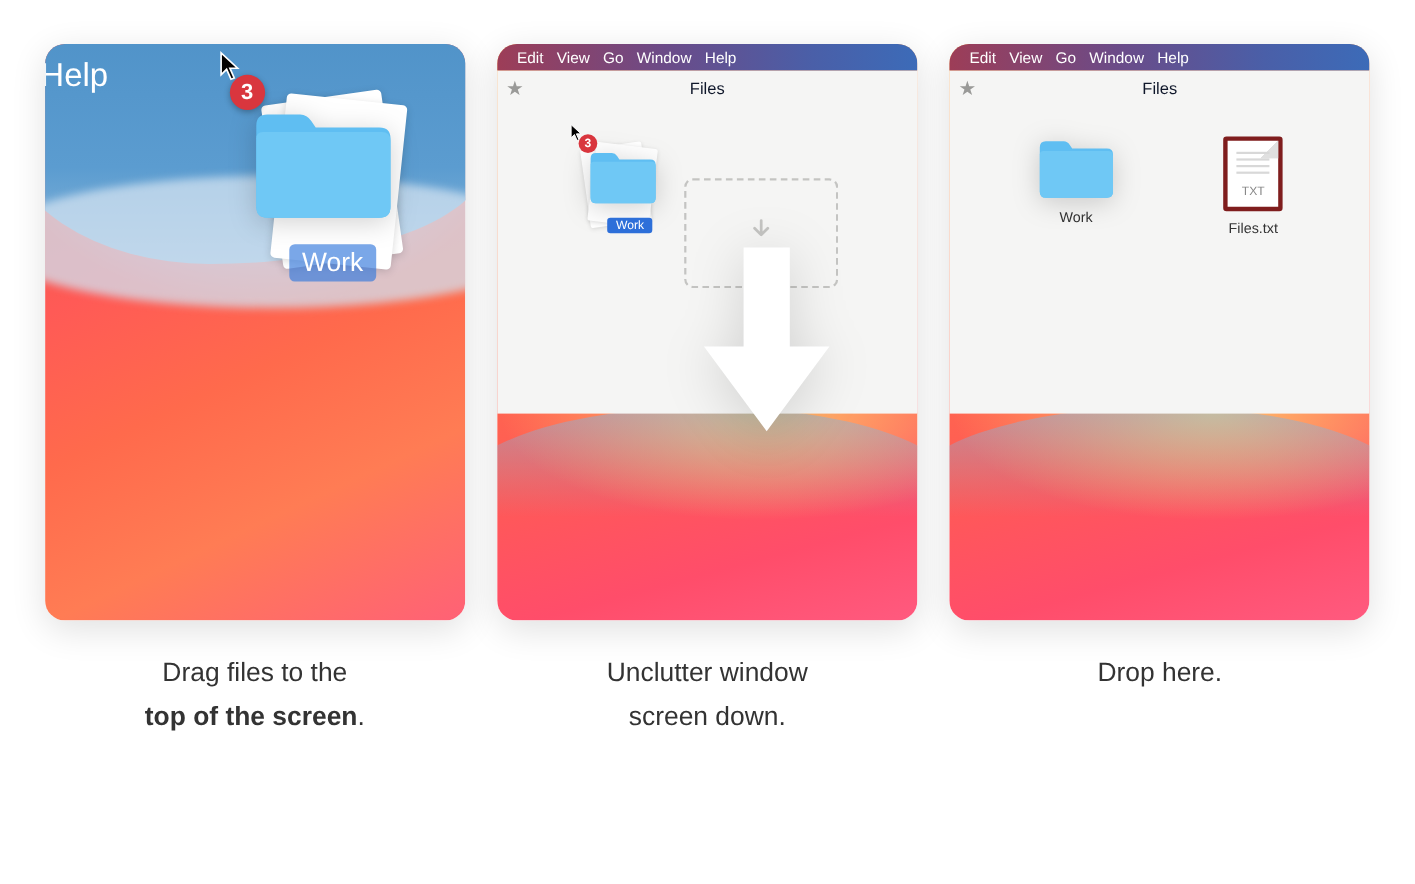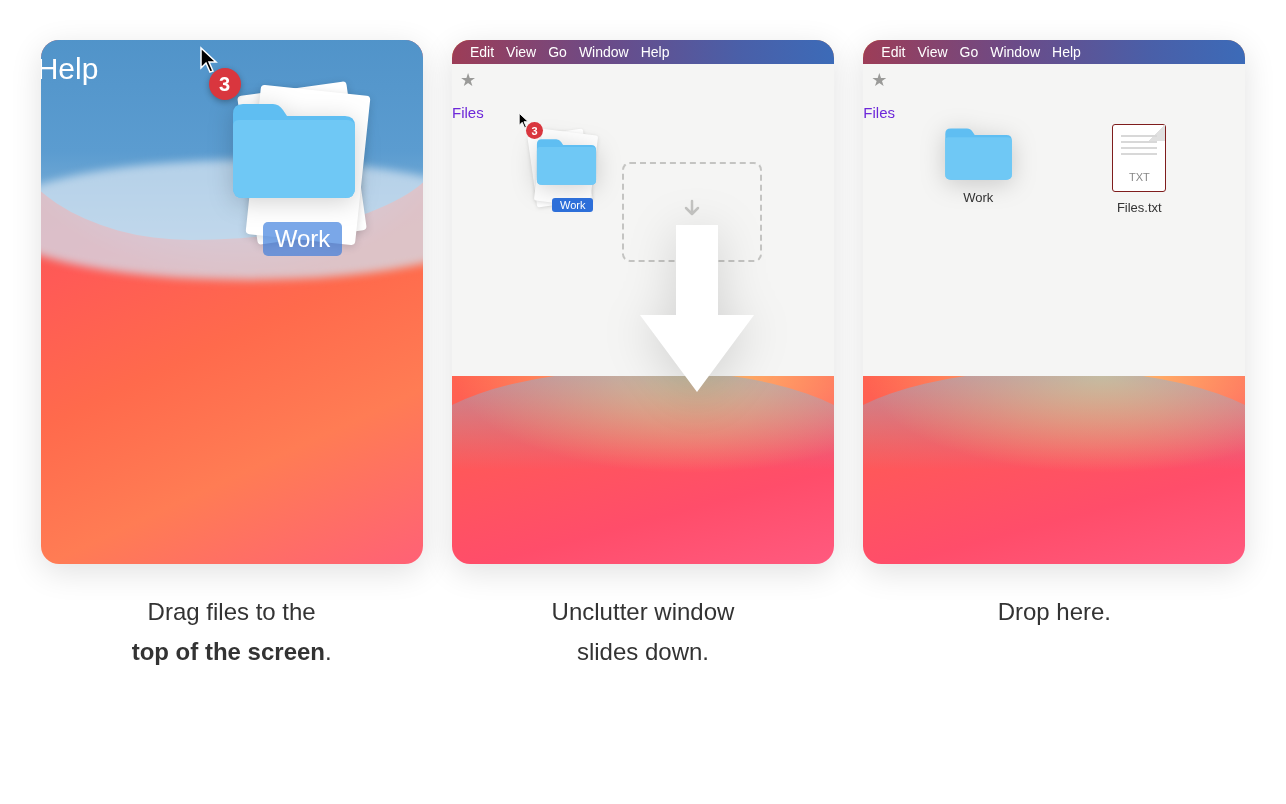--- a/index.html
+++ b/index.html
@@ -146,25 +146,24 @@
   font-size: 14px;
   font-weight: 400;
 }
 .files-panel {
   position: absolute;
   top: 24px; left: 0; right: 0;
   background: #f5f5f4;
   z-index: 15;
 }
 .files-title {
-  text-align: left;
+  text-align: center;
   font-size: 15px;
-  color: #6d28d9;
+  color: #0f172a;
   padding: 8px 0;
-  margin-top: 32px;
 }
 .star-icon {
   position: absolute;
   top: 29px; left: 8px;
   color: #9a9a98;
   font-size: 18px;
   z-index: 16;
 }
 .panel2 .files-panel { height: 312px; }
 .panel3 .files-panel { height: 312px; }
@@ -250,21 +249,21 @@
 }
 .file-item {
   display:flex; flex-direction:column; align-items:center;
   gap:8px;
 }
 .file-item .name { font-size:13px; color:#333; }
 
 .txt-icon {
   width:54px; height:68px;
   background:#fff;
-  border: 1px solid #7f1d1d;
+  border: 4px solid #7f1d1d;
   border-radius:3px;
   position:relative;
   display:flex; align-items:flex-end; justify-content:center;
   padding-bottom:8px;
   font-size:11px; color:#888;
 }
 .txt-icon::before {
   content:"";
   position:absolute;
   top:0; right:0;
@@ -371,21 +370,21 @@
       </div>
 
       <div class="big-arrow">
         <svg width="130" height="180" viewBox="0 0 130 180">
           <path d="M 44 5 L 86 5 L 86 95 L 122 95 L 65 172 L 8 95 L 44 95 Z" fill="#fff"></path>
         </svg>
       </div>
     </div>
     <div class="caption">
       <span>Unclutter window</span><br>
-      <span>slides down.</span>
+      <span>screen down.</span>
     </div>
   </div>
 
   <div class="step">
     <div class="panel panel3">
       <div class="desktop-bg2"></div>
       <div class="wave2"></div>
 
       <div class="menubar">
         <span>Edit</span>

